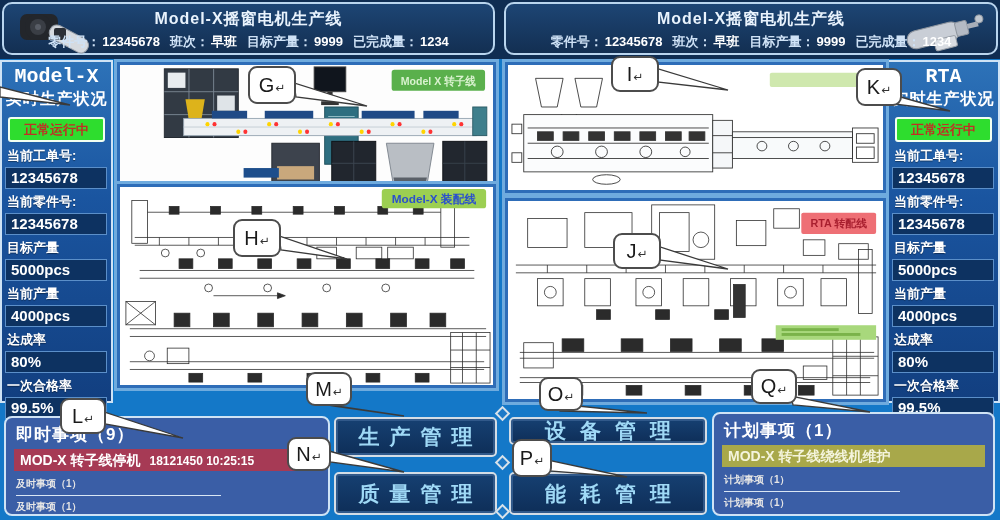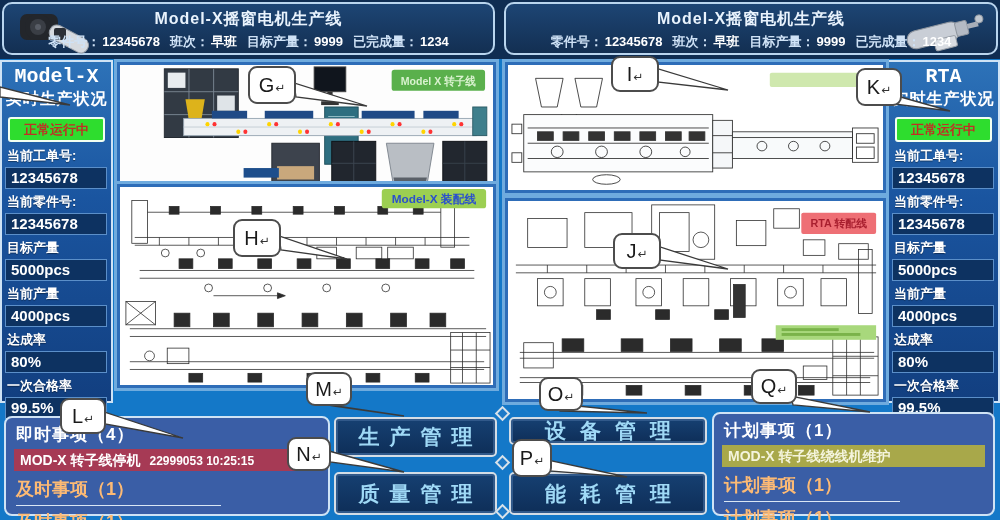--- a/index.html
+++ b/index.html
@@ -76,21 +76,21 @@
   .ev-left  { left:4px;  top:416px; width:326px; height:100px; }
   .ev-right { left:712px; top:412px; width:283px; height:104px; }
   .ev-title { color:#fff; font-size:17px; font-weight:bold; letter-spacing:1px; }
   .ev-bar {
     margin:3px -2px 4px -2px; height:22px; line-height:22px; padding-left:6px;
     color:#fff; font-weight:bold; font-size:14px; white-space:nowrap;
   }
   .ev-bar .time { font-size:12px; margin-left:5px; }
   .bar-red   { background:#a63a55; }
   .bar-olive { background:#a8a84a; color:#f4f4dc; }
-  .ev-item { color:#fdba74; font-size:18px; font-weight:bold; padding:2px 0; }
+  .ev-item { color:#e5e5e5; font-size:10px; font-weight:bold; padding:2px 0; }
   .ev-item.underlined { border-bottom:1px solid #d9e6f4; width:68%; padding-bottom:4px; margin-bottom:2px; }
 
   .mbtn {
     position:absolute; background:linear-gradient(180deg,#164072,#0e2e58);
     border:2px solid #d4dde6; border-radius:5px;
     box-shadow:inset 0 0 0 2px #31598a;
     color:#9fd9f6; font-weight:bold; font-size:21px;
     display:flex; align-items:center; justify-content:center;
     cursor:pointer; white-space:nowrap;
   }
@@ -480,24 +480,24 @@
     <g>
       <rect x="272" y="128" width="102" height="15" fill="#a8d87c"></rect>
       <rect x="278" y="131" width="58" height="3" fill="#7ab34a"></rect>
       <rect x="278" y="136" width="80" height="3" fill="#7ab34a"></rect>
       <text x="322" y="140" text-anchor="middle" font-size="9" fill="#5e9638"></text>
     </g>
   </svg>
 </div>
 
 <div class="events ev-left">
-  <div class="ev-title">即时事项（4）</div>
+  <div class="ev-title">即时事项（9）</div>
   <div class="ev-bar bar-red">
     <span>MOD-X 转子线停机</span>
-    <span class="time">22999053 10:25:15</span>
+    <span class="time">18121450 10:25:15</span>
   </div>
   <div class="ev-item underlined">及时事项（1）</div>
   <div class="ev-item">及时事项（1）</div>
 </div>
 
 <div class="mbtn b1">生产管理</div>
 <div class="mbtn b2">质量管理</div>
 <div class="mbtn b3">设备管理</div>
 <div class="mbtn b4">能耗管理</div>
 <div class="diamond" style="left:497px; top:408px;"></div>

